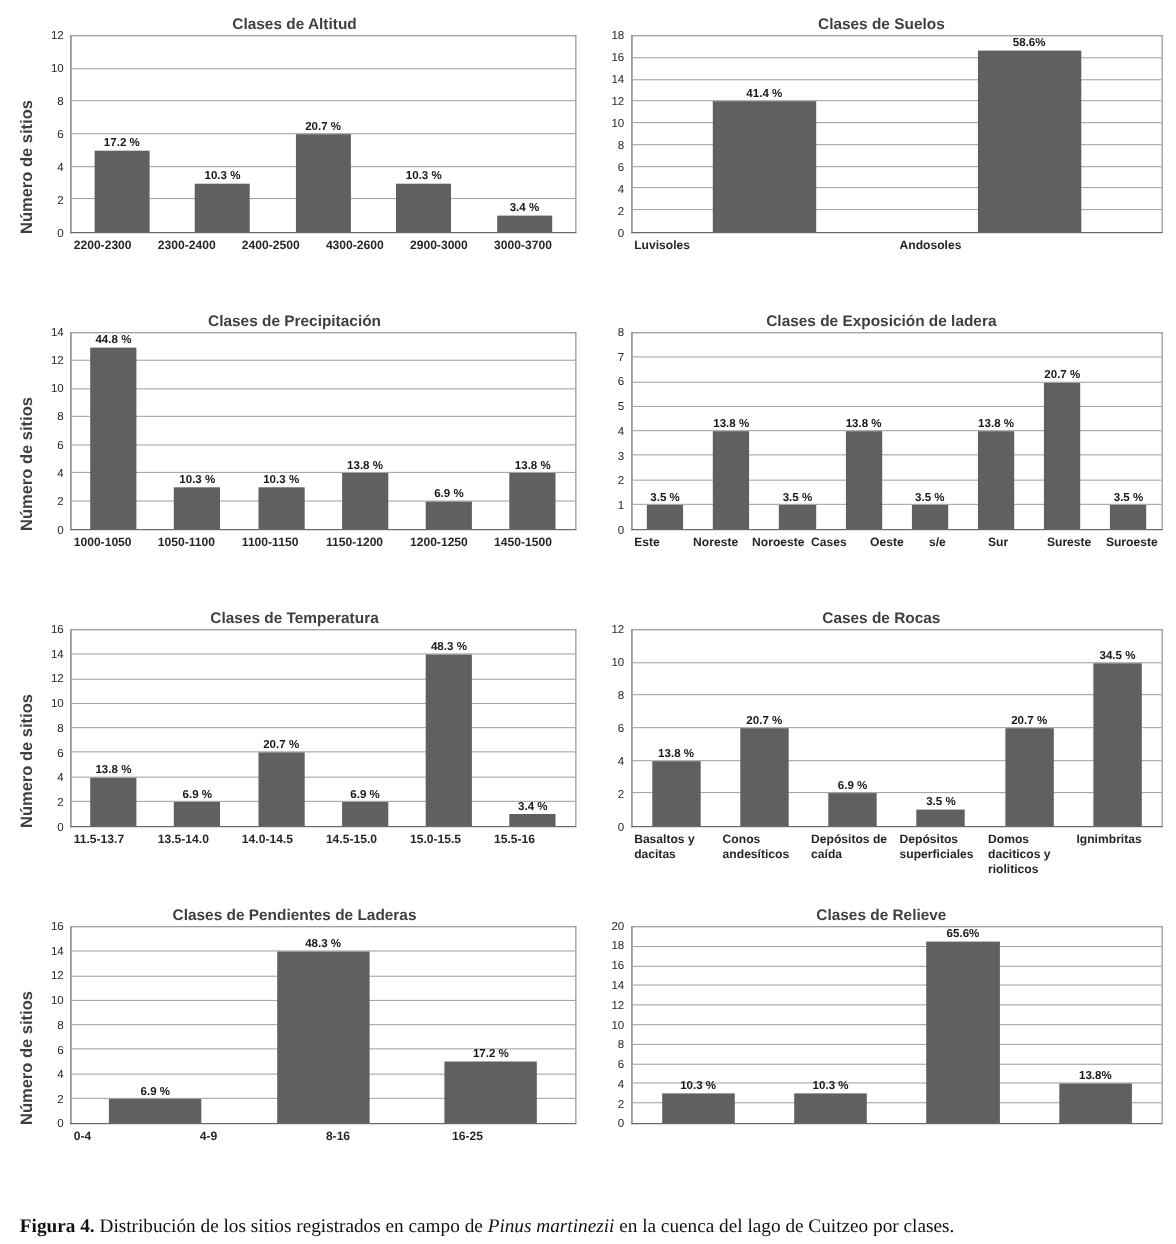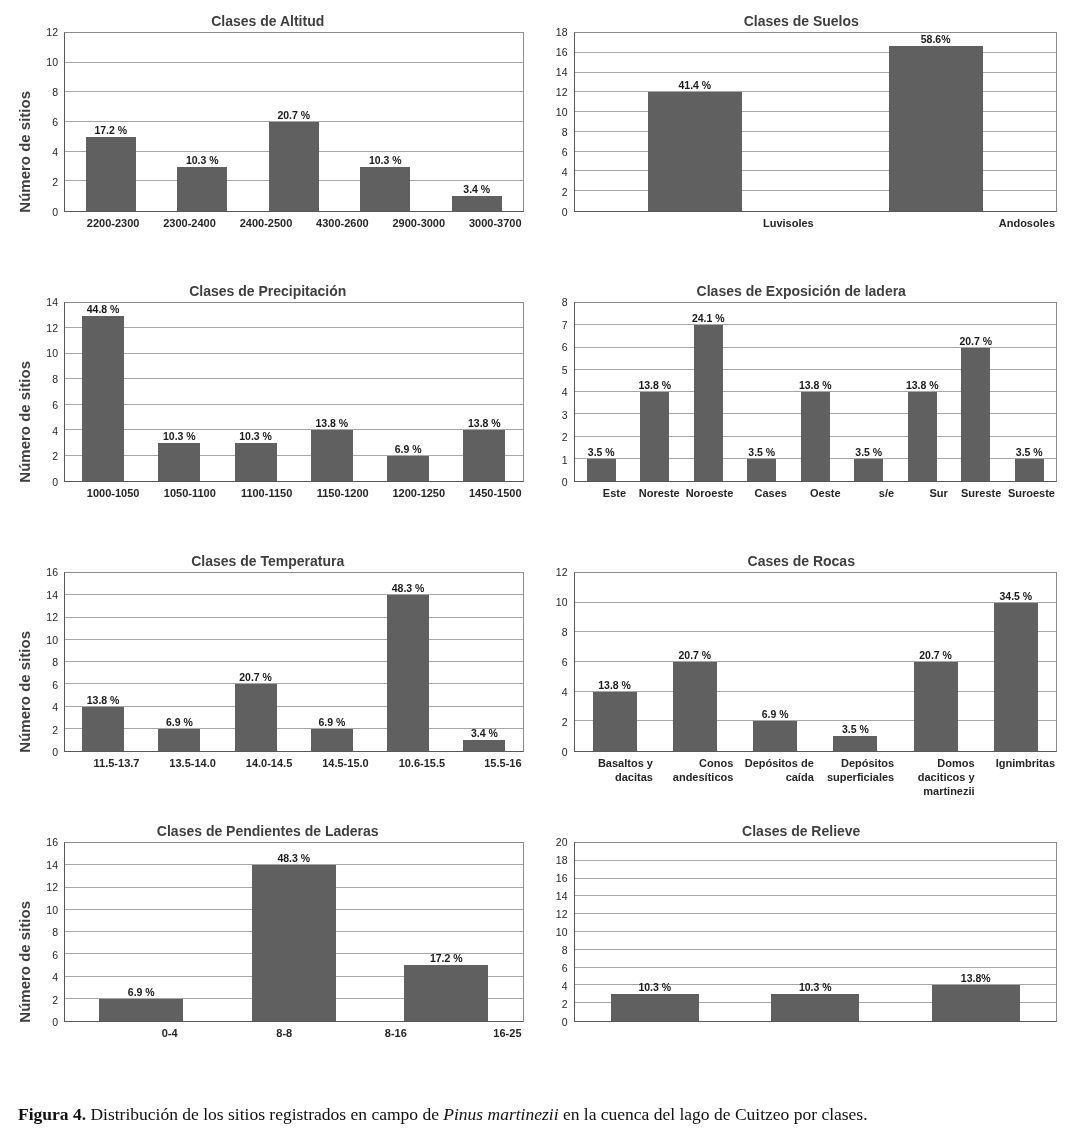--- a/index.html
+++ b/index.html
@@ -47,21 +47,21 @@
     flex:1; height:100%;
     display:flex; flex-direction:column; align-items:center; justify-content:flex-end;
   }
   .bar-label {
     font-size:10.5px; font-weight:bold; color:#1a1a1a;
     white-space:nowrap; margin-bottom:1px;
   }
   .bar { width:55%; max-width:94px; background:#606060; }
   .x-ticks { display:flex; margin-left:29px; margin-top:5px; }
   .x-tick {
-    flex:1; text-align:right;
+    flex:1; text-align:left;
     font-size:11px; font-weight:bold; color:#262626;
     line-height:1.25; padding:0 2px;
   }
   .caption {
     padding:22px 10px 0 6px;
     font-family:"Liberation Serif", serif;
     font-size:17.5px; color:#111111;
   }
 </style>
 </head>
@@ -263,24 +263,20 @@
                 <div class="bars">
                   <div class="bar-slot">
                     <div class="bar-label">3.5 %</div>
                     <div class="bar" style="height: 12.5%; background: rgb(96, 96, 96);"></div>
                   </div>
                   <div class="bar-slot">
                     <div class="bar-label">13.8 %</div>
                     <div class="bar" style="height: 50%; background: rgb(96, 96, 96);"></div>
                   </div>
                   <div class="bar-slot">
-                    <div class="bar-label">24.1 %</div>
-                    <div class="bar" style="height: 87.5%; background: rgb(96, 96, 96);"></div>
-                  </div>
-                  <div class="bar-slot">
                     <div class="bar-label">3.5 %</div>
                     <div class="bar" style="height: 12.5%; background: rgb(96, 96, 96);"></div>
                   </div>
                   <div class="bar-slot">
                     <div class="bar-label">13.8 %</div>
                     <div class="bar" style="height: 50%; background: rgb(96, 96, 96);"></div>
                   </div>
                   <div class="bar-slot">
                     <div class="bar-label">3.5 %</div>
                     <div class="bar" style="height: 12.5%; background: rgb(96, 96, 96);"></div>
@@ -367,21 +363,21 @@
                     <div class="bar" style="height: 6.25%; background: rgb(96, 96, 96);"></div>
                   </div>
                 </div>
               </div>
             </div>
             <div class="x-ticks">
               <div class="x-tick">11.5-13.7</div>
               <div class="x-tick">13.5-14.0</div>
               <div class="x-tick">14.0-14.5</div>
               <div class="x-tick">14.5-15.0</div>
-              <div class="x-tick">10.6-15.5</div>
+              <div class="x-tick">15.0-15.5</div>
               <div class="x-tick">15.5-16</div>
             </div>
           </div>
         </div>
       </div>
       <div class="chart">
         <div class="chart-title">Cases de Rocas</div>
         <div class="chart-body">
           <div class="plot-col">
             <div class="plot-row">
@@ -426,21 +422,21 @@
                     <div class="bar" style="height: 83.3333%; background: rgb(96, 96, 96);"></div>
                   </div>
                 </div>
               </div>
             </div>
             <div class="x-ticks">
               <div class="x-tick">Basaltos y dacitas</div>
               <div class="x-tick">Conos andesíticos</div>
               <div class="x-tick">Depósitos de caída</div>
               <div class="x-tick">Depósitos superficiales</div>
-              <div class="x-tick">Domos daciticos y martinezii</div>
+              <div class="x-tick">Domos daciticos y rioliticos</div>
               <div class="x-tick">Ignimbritas</div>
             </div>
           </div>
         </div>
       </div>
       <div class="chart">
         <div class="chart-title">Clases de Pendientes de Laderas</div>
         <div class="chart-body">
           <div class="y-title">
             <span>Número de sitios</span>
@@ -477,21 +473,21 @@
                   </div>
                   <div class="bar-slot">
                     <div class="bar-label">17.2 %</div>
                     <div class="bar" style="height: 31.25%; background: rgb(96, 96, 96);"></div>
                   </div>
                 </div>
               </div>
             </div>
             <div class="x-ticks">
               <div class="x-tick">0-4</div>
-              <div class="x-tick">8-8</div>
+              <div class="x-tick">4-9</div>
               <div class="x-tick">8-16</div>
               <div class="x-tick">16-25</div>
             </div>
           </div>
         </div>
       </div>
       <div class="chart">
         <div class="chart-title">Clases de Relieve</div>
         <div class="chart-body">
           <div class="plot-col">
@@ -522,20 +518,24 @@
                 <div class="bars">
                   <div class="bar-slot">
                     <div class="bar-label">10.3 %</div>
                     <div class="bar" style="height: 15%; background: rgb(96, 96, 96);"></div>
                   </div>
                   <div class="bar-slot">
                     <div class="bar-label">10.3 %</div>
                     <div class="bar" style="height: 15%; background: rgb(96, 96, 96);"></div>
                   </div>
                   <div class="bar-slot">
+                    <div class="bar-label">65.6%</div>
+                    <div class="bar" style="height: 95%; background: rgb(96, 96, 96);"></div>
+                  </div>
+                  <div class="bar-slot">
                     <div class="bar-label">13.8%</div>
                     <div class="bar" style="height: 20%; background: rgb(96, 96, 96);"></div>
                   </div>
                 </div>
               </div>
             </div>
           </div>
         </div>
       </div>
     </div>

